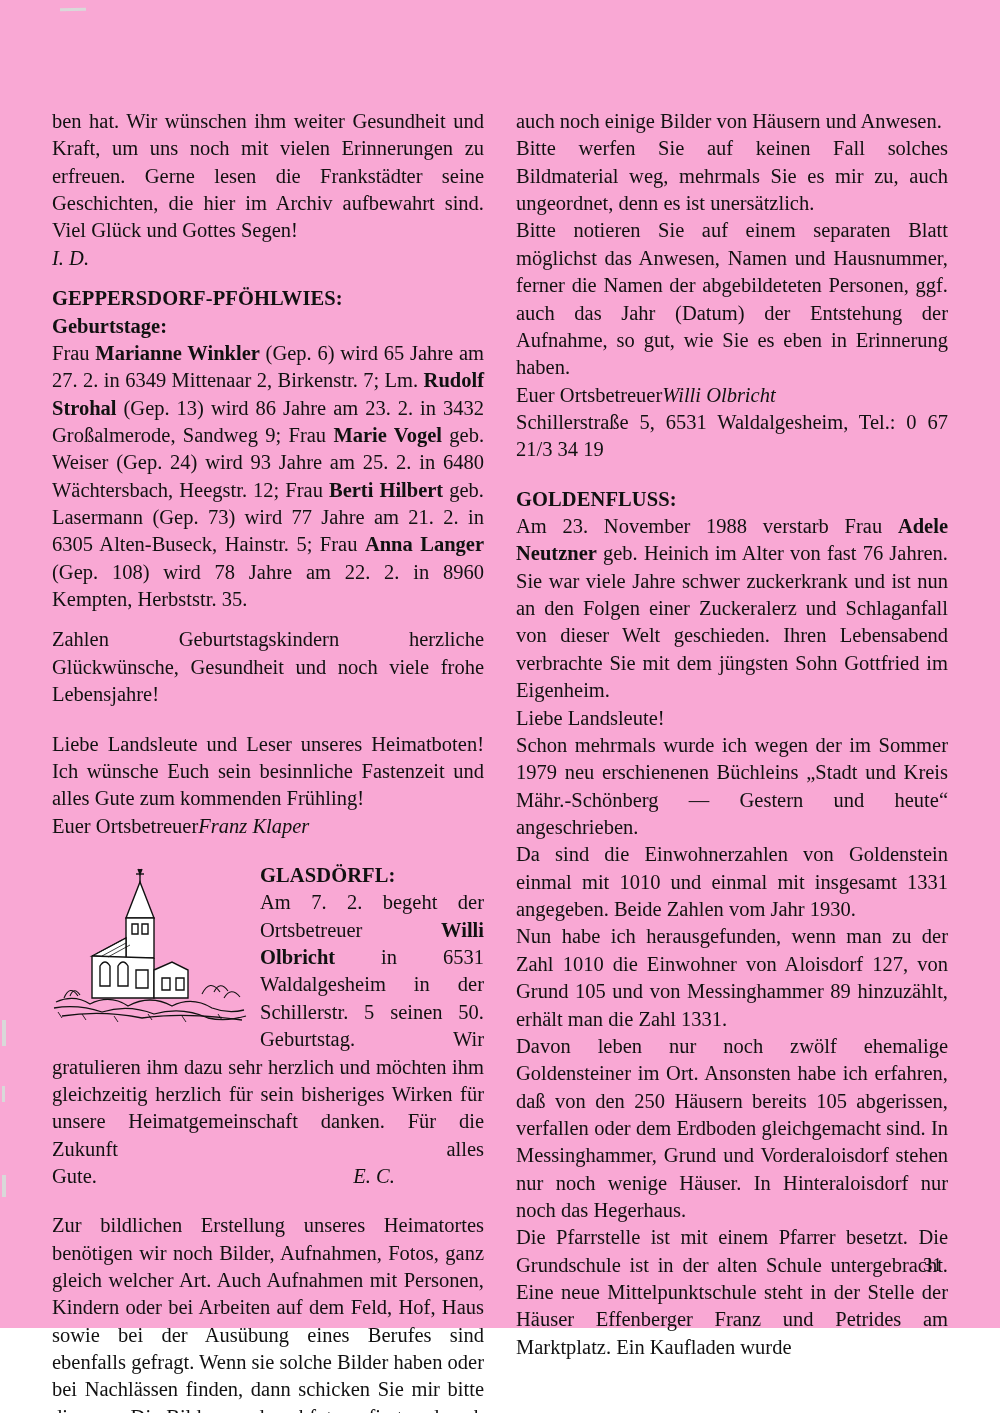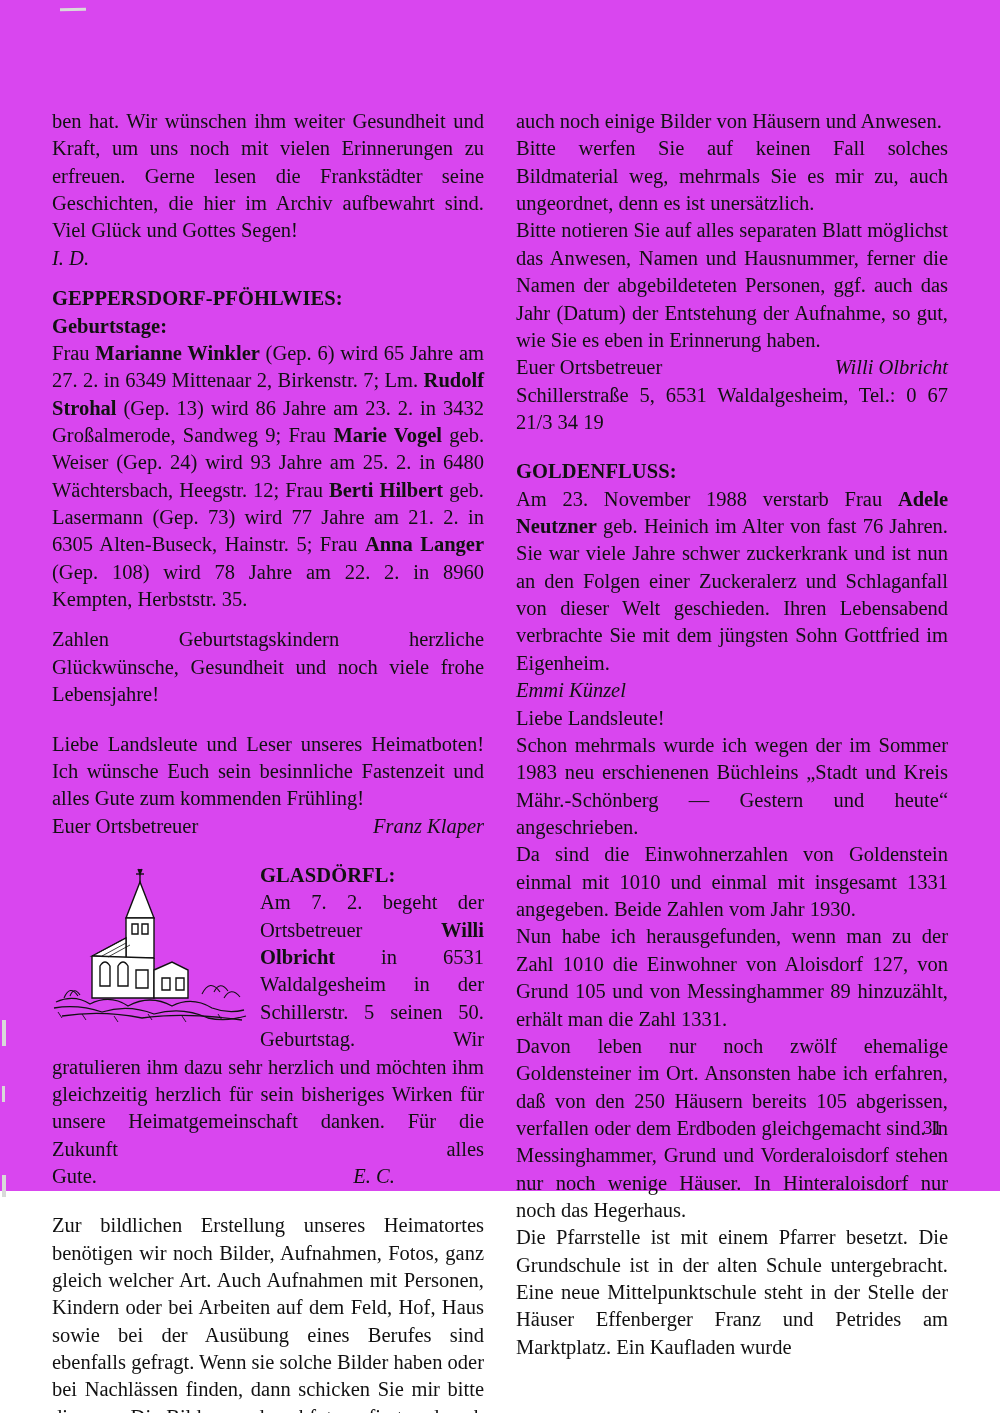--- a/index.html
+++ b/index.html
@@ -12,22 +12,22 @@
     height: 1413px;
     position: relative;
     font-family: "Liberation Serif", serif;
     color: #111;
     overflow: hidden;
   }
   .page {
     position: absolute;
     left: 0; top: 0;
     width: 1000px;
-    height: 1191px;
-    background: #d946ef;
+    height: 1328px;
+    background: #f9a8d4;
   }
   .columns {
     position: absolute;
     left: 52px;
     top: 108px;
     width: 896px;
     height: 1230px;
   }
   .col {
     position: absolute;
@@ -57,21 +57,20 @@
   .subhead {
     font-weight: bold;
   }
   .b { font-weight: bold; }
   .sig-inline {
     font-style: italic;
   }
   .right { }
   .row-split {
     display: flex;
-    justify-content: space-between;
     align-items: baseline;
   }
 
   
   .illus {
     float: left;
     width: 196px;
     height: 160px;
     margin: 4px 12px 2px 0;
     position: relative;
@@ -196,34 +195,33 @@
         <div style="clear:both"></div>
       </div>
 
       <p class="gap-m">Zur bildlichen Erstellung unseres Heimatortes benötigen wir noch Bilder, Aufnahmen, Fotos, ganz gleich welcher Art. Auch Aufnahmen mit Personen, Kindern oder bei Arbeiten auf dem Feld, Hof, Haus sowie bei der Ausübung eines Berufes sind ebenfalls gefragt. Wenn sie solche Bilder haben oder bei Nachlässen finden, dann schicken Sie mir bitte diese zu. Die Bilder werden abfotografiert und nach einigen Wochen wieder zurückgesandt. Es fehlen weiterhin</p>
     </div>
 
     <div class="col col-right">
 
       <p>auch noch einige Bilder von Häusern und Anwesen.</p>
       <p>Bitte werfen Sie auf keinen Fall solches Bildmaterial weg, mehrmals Sie es mir zu, auch ungeordnet, denn es ist unersätzlich.</p>
-      <p>Bitte notieren Sie auf alles separaten Blatt möglichst das Anwesen, Namen und Hausnummer, ferner die Namen der abgebildeteten Personen, ggf. auch das Jahr (Datum) der Entstehung der Aufnahme, so gut, wie Sie es eben in Erinnerung haben.</p>
+      <p>Bitte notieren Sie auf einem separaten Blatt möglichst das Anwesen, Namen und Hausnummer, ferner die Namen der abgebildeteten Personen, ggf. auch das Jahr (Datum) der Entstehung der Aufnahme, so gut, wie Sie es eben in Erinnerung haben.</p>
 
       <div class="row-split">
         <span>Euer Ortsbetreuer</span>
         <span class="sig-inline">Willi Olbricht</span>
       </div>
       <p>Schillerstraße 5, 6531 Waldalgesheim, Tel.: 0 67 21/3 34 19</p>
 
       <p class="head gap-m">GOLDENFLUSS:</p>
       <p><span>Am 23. November 1988 verstarb Frau </span><span class="b">Adele Neutzner</span><span> geb. Heinich im Alter von fast 76 Jahren. Sie war viele Jahre schwer zuckerkrank und ist nun an den Folgen einer Zuckeralerz und Schlaganfall von dieser Welt geschieden. Ihren Lebensabend verbrachte Sie mit dem jüngsten Sohn Gottfried im Eigenheim.</span></p>
-      <p class="right" style="font-style:italic;">Emmi Künzel</p>
 
       <p>Liebe Landsleute!</p>
-      <p>Schon mehrmals wurde ich wegen der im Sommer 1983 neu erschienenen Büchleins „Stadt und Kreis Mähr.-Schönberg — Gestern und heute“ angeschrieben.</p>
+      <p>Schon mehrmals wurde ich wegen der im Sommer 1979 neu erschienenen Büchleins „Stadt und Kreis Mähr.-Schönberg — Gestern und heute“ angeschrieben.</p>
       <p>Da sind die Einwohnerzahlen von Goldenstein einmal mit 1010 und einmal mit insgesamt 1331 angegeben. Beide Zahlen vom Jahr 1930.</p>
       <p>Nun habe ich herausgefunden, wenn man zu der Zahl 1010 die Einwohner von Aloisdorf 127, von Grund 105 und von Messinghammer 89 hinzuzählt, erhält man die Zahl 1331.</p>
       <p>Davon leben nur noch zwölf ehemalige Goldensteiner im Ort. Ansonsten habe ich erfahren, daß von den 250 Häusern bereits 105 abgerissen, verfallen oder dem Erdboden gleichgemacht sind. In Messinghammer, Grund und Vorderaloisdorf stehen nur noch wenige Häuser. In Hinteraloisdorf nur noch das Hegerhaus.</p>
       <p>Die Pfarrstelle ist mit einem Pfarrer besetzt. Die Grundschule ist in der alten Schule untergebracht. Eine neue Mittelpunktschule steht in der Stelle der Häuser Effenberger Franz und Petrides am Marktplatz. Ein Kaufladen wurde</p>
     </div>
 
   </div>
 
   <div class="page-number">31</div>
 </div>

